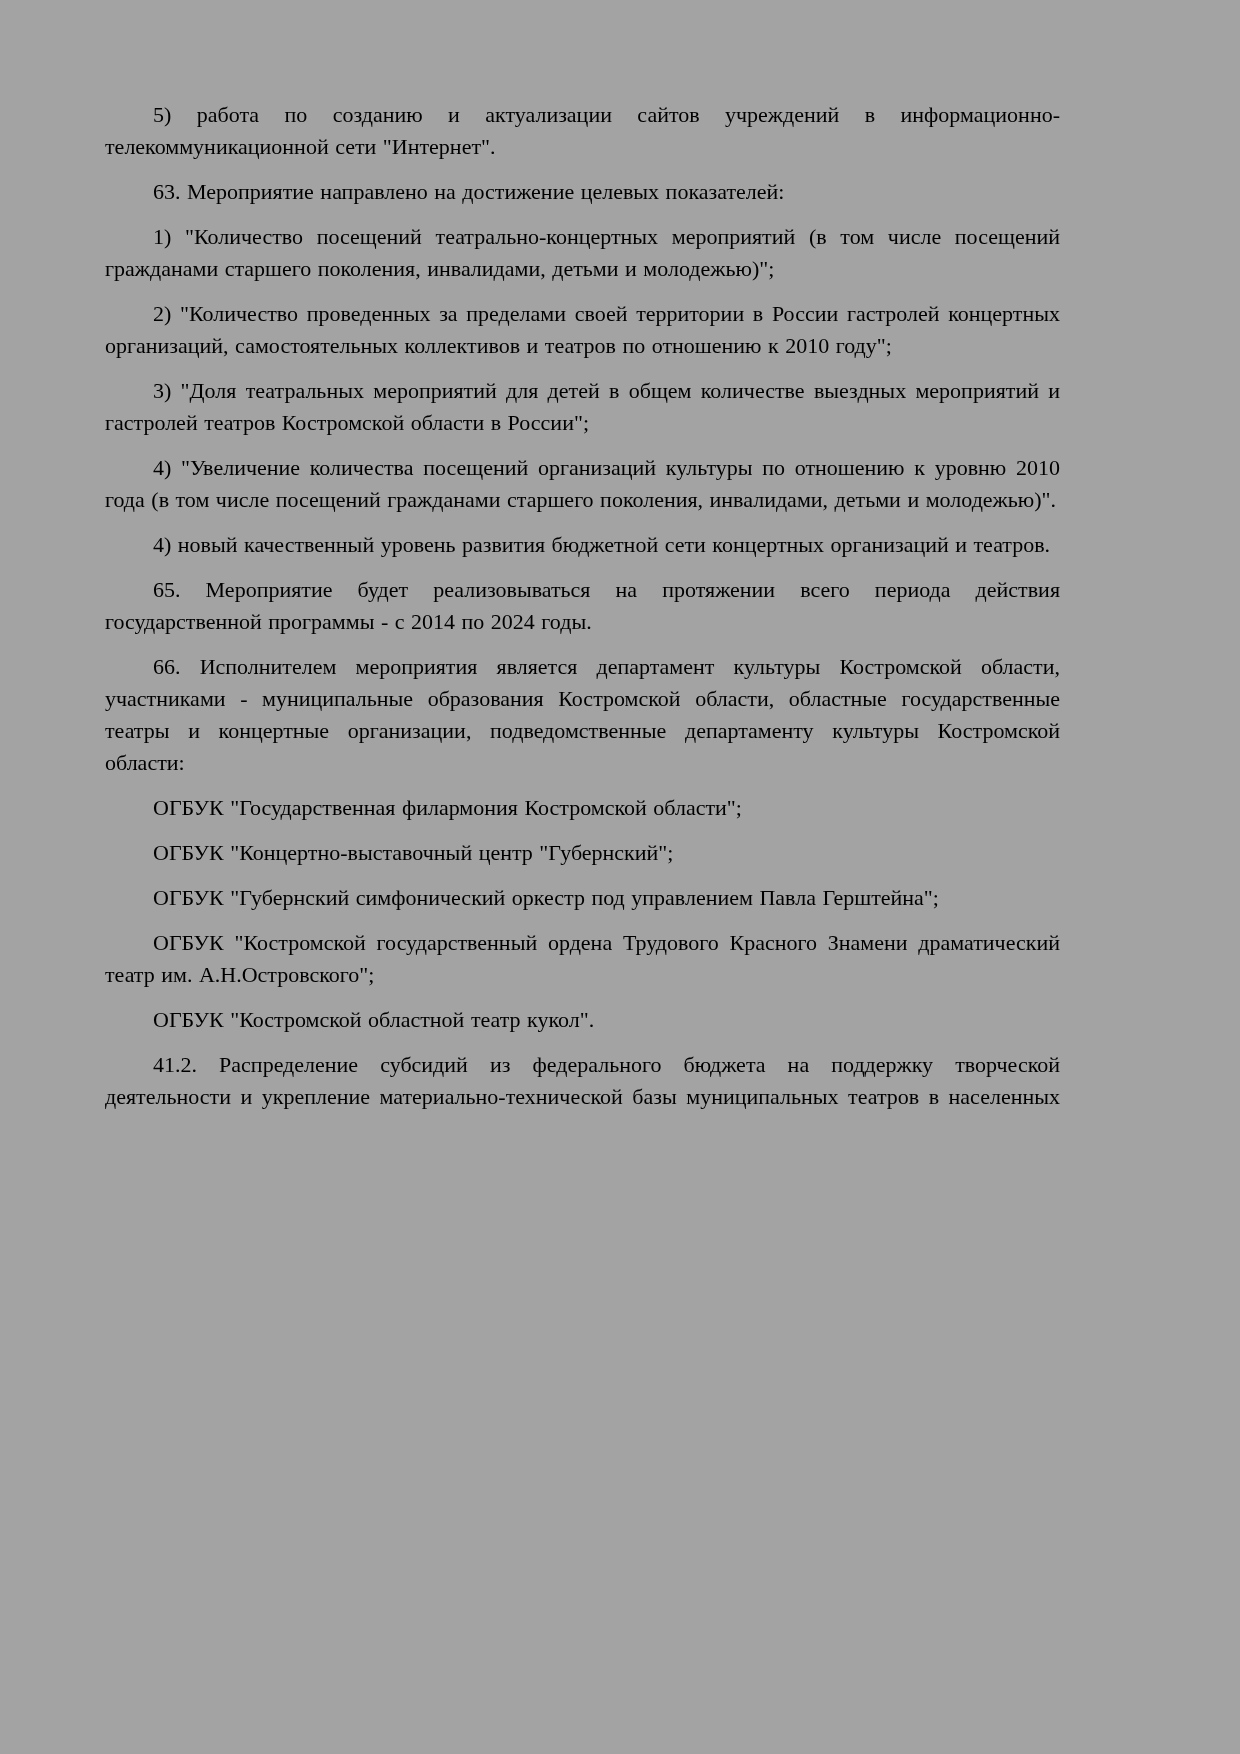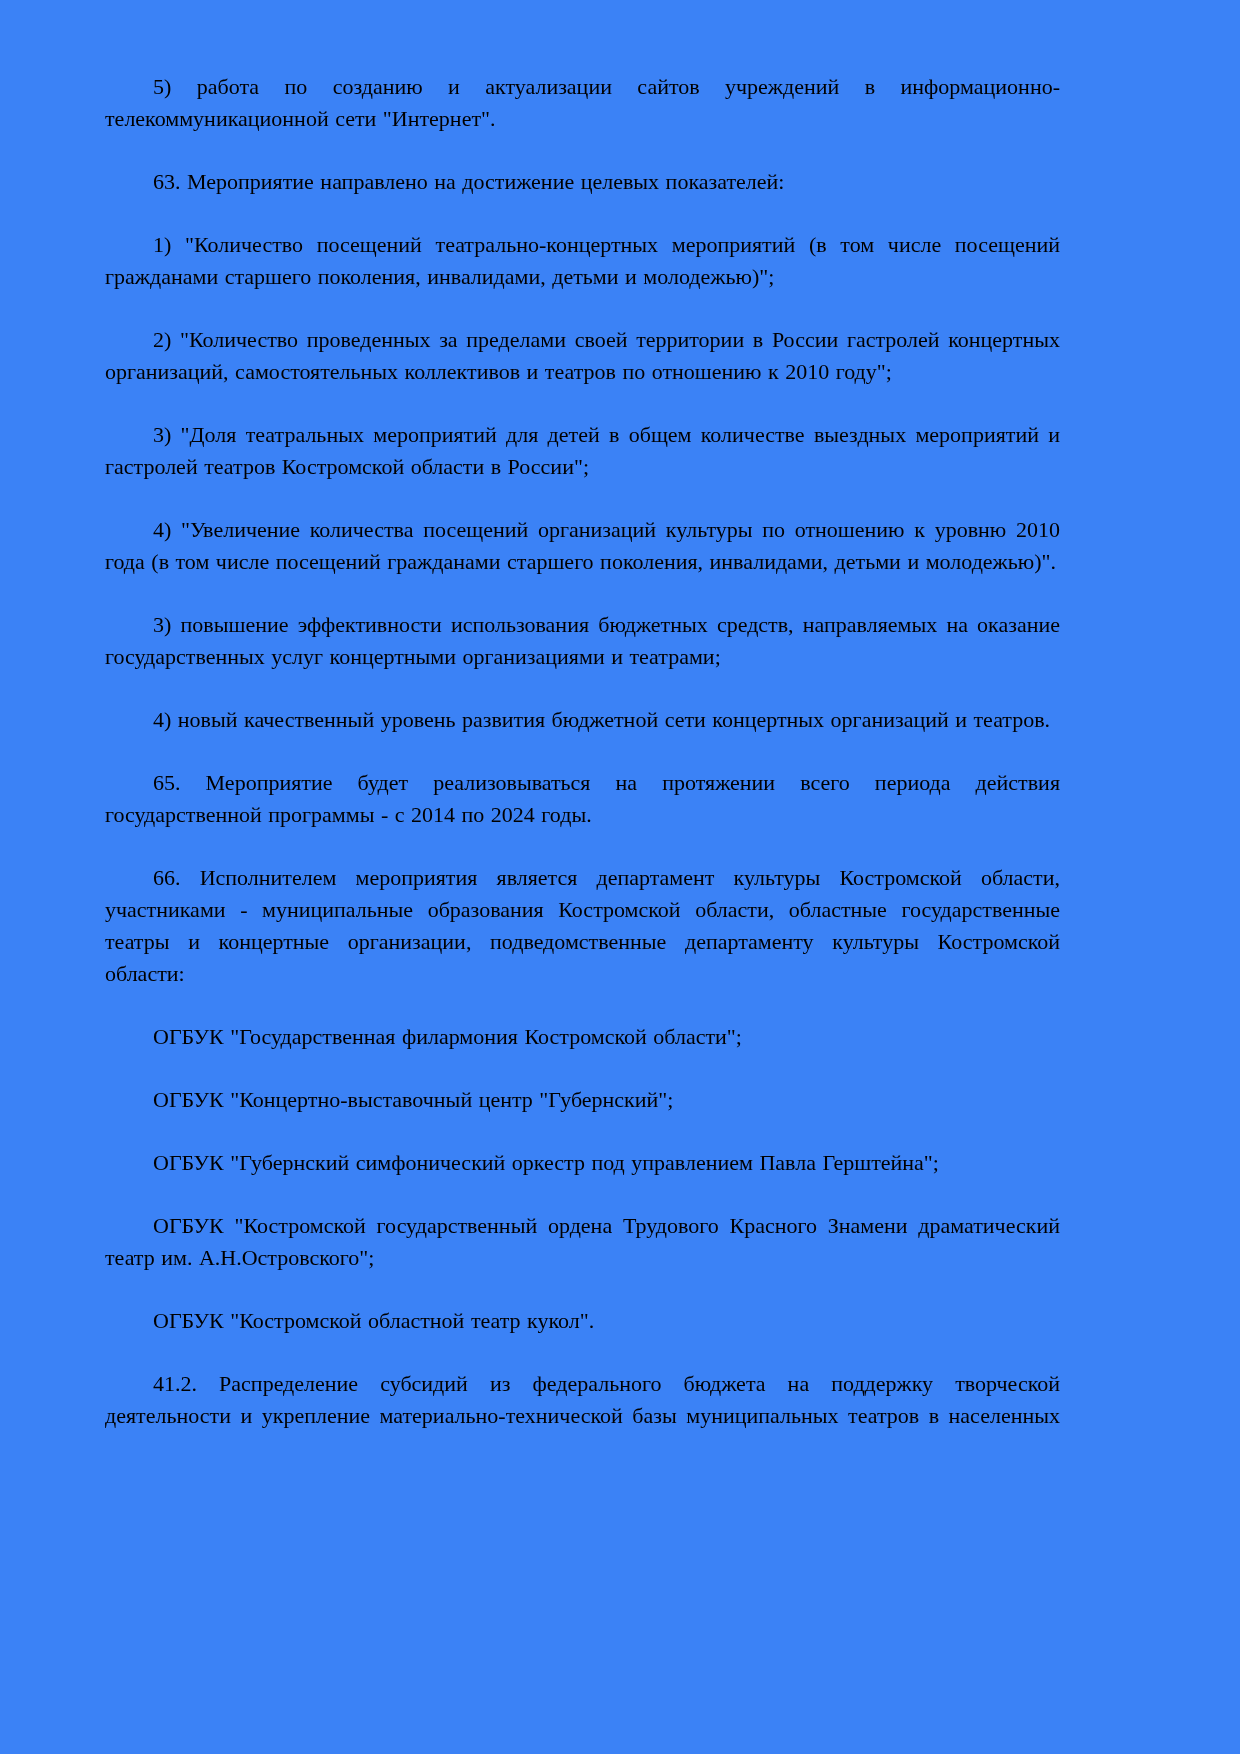--- a/index.html
+++ b/index.html
@@ -1,48 +1,47 @@
 <!DOCTYPE html>
 <html><head>
 <meta charset="utf-8">
 <style>
   * { box-sizing: border-box; }
   html, body { margin: 0; padding: 0; background: #ffffff; }
   .page {
     width: 1240px;
     height: 1754px;
-    background: #3b82f6;
+    background: #a3a3a3;
     color: #000000;
     font-family: "Liberation Serif", serif;
     font-size: 22px;
     line-height: 32px;
-    padding: 71px 180px 40px 105px;
+    padding: 99px 180px 40px 105px;
     overflow: hidden;
   }
   .para {
     margin: 0;
     text-align: justify;
     word-spacing: 1px;
   }
   .para.indent { text-indent: 48px; }
-  .para.spaced { margin-top: 31px; }
+  .para.spaced { margin-top: 13px; }
   .para.justify-last { text-align-last: justify; }
 </style>
 </head>
 <body>
 
 <div class="page">
   <div>
       <p class="para indent">5) работа по созданию и актуализации сайтов учреждений в информационно-телекоммуникационной сети "Интернет".</p>
       <p class="para indent spaced">63. Мероприятие направлено на достижение целевых показателей:</p>
       <p class="para indent spaced">1) "Количество посещений театрально-концертных мероприятий (в том числе посещений гражданами старшего поколения, инвалидами, детьми и молодежью)";</p>
       <p class="para indent spaced">2) "Количество проведенных за пределами своей территории в России гастролей концертных организаций, самостоятельных коллективов и театров по отношению к 2010 году";</p>
       <p class="para indent spaced">3) "Доля театральных мероприятий для детей в общем количестве выездных мероприятий и гастролей театров Костромской области в России";</p>
       <p class="para indent spaced">4) "Увеличение количества посещений организаций культуры по отношению к уровню 2010 года (в том числе посещений гражданами старшего поколения, инвалидами, детьми и молодежью)".</p>
-      <p class="para indent spaced">3) повышение эффективности использования бюджетных средств, направляемых на оказание государственных услуг концертными организациями и театрами;</p>
       <p class="para indent spaced">4) новый качественный уровень развития бюджетной сети концертных организаций и театров.</p>
       <p class="para indent spaced">65. Мероприятие будет реализовываться на протяжении всего периода действия государственной программы - с 2014 по 2024 годы.</p>
       <p class="para indent spaced">66. Исполнителем мероприятия является департамент культуры Костромской области, участниками - муниципальные образования Костромской области, областные государственные театры и концертные организации, подведомственные департаменту культуры Костромской области:</p>
       <p class="para indent spaced">ОГБУК "Государственная филармония Костромской области";</p>
       <p class="para indent spaced">ОГБУК "Концертно-выставочный центр "Губернский";</p>
       <p class="para indent spaced">ОГБУК "Губернский симфонический оркестр под управлением Павла Герштейна";</p>
       <p class="para indent spaced">ОГБУК "Костромской государственный ордена Трудового Красного Знамени драматический театр им. А.Н.Островского";</p>
       <p class="para indent spaced">ОГБУК "Костромской областной театр кукол".</p>
       <p class="para indent spaced justify-last">41.2. Распределение субсидий из федерального бюджета на поддержку творческой деятельности и укрепление материально-технической базы муниципальных театров в населенных</p>
     </div>

